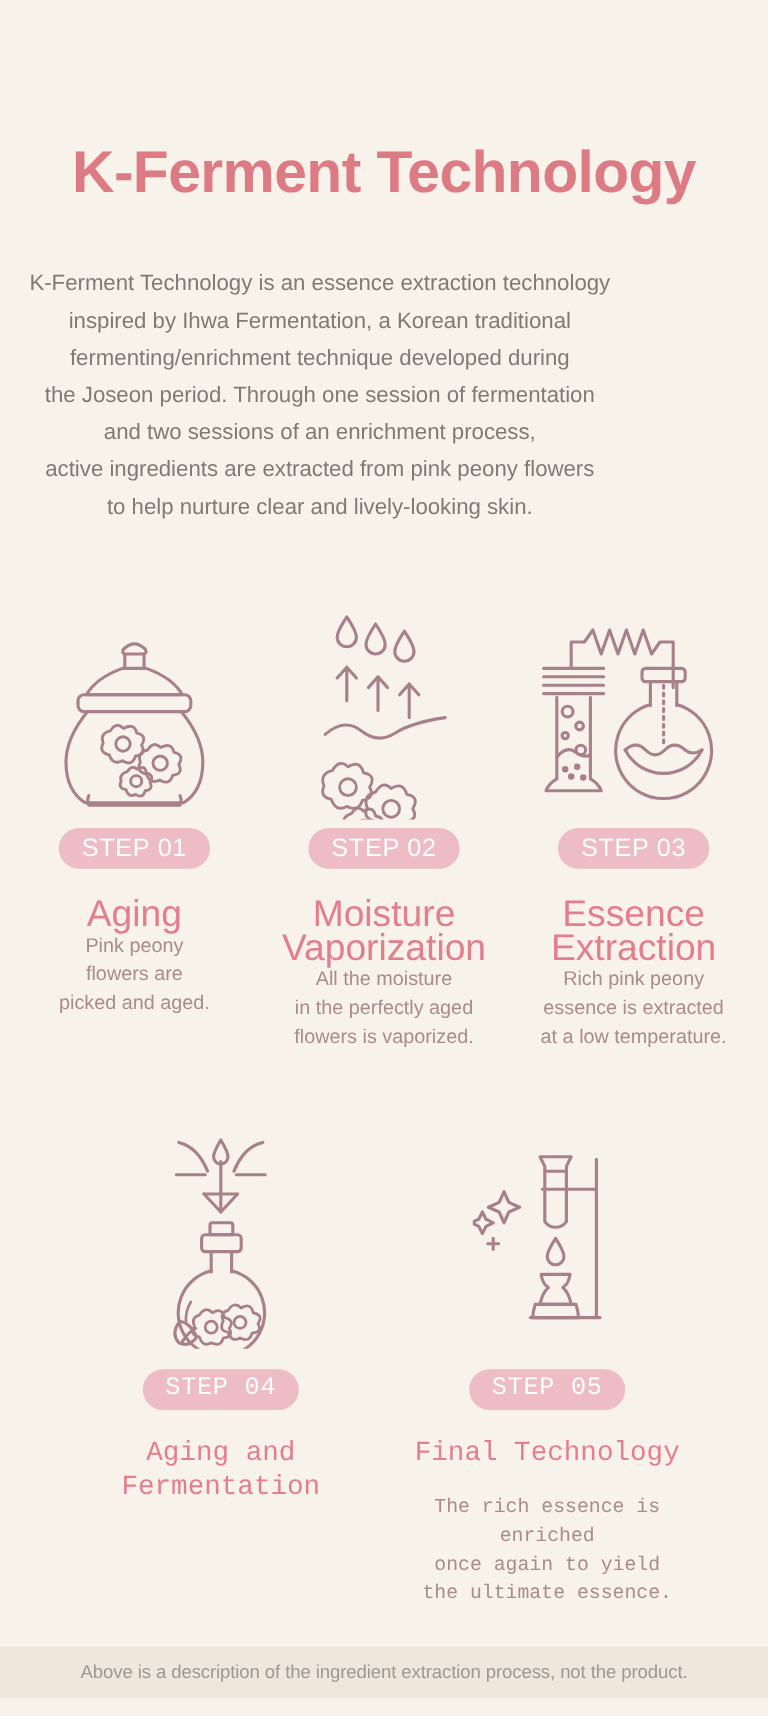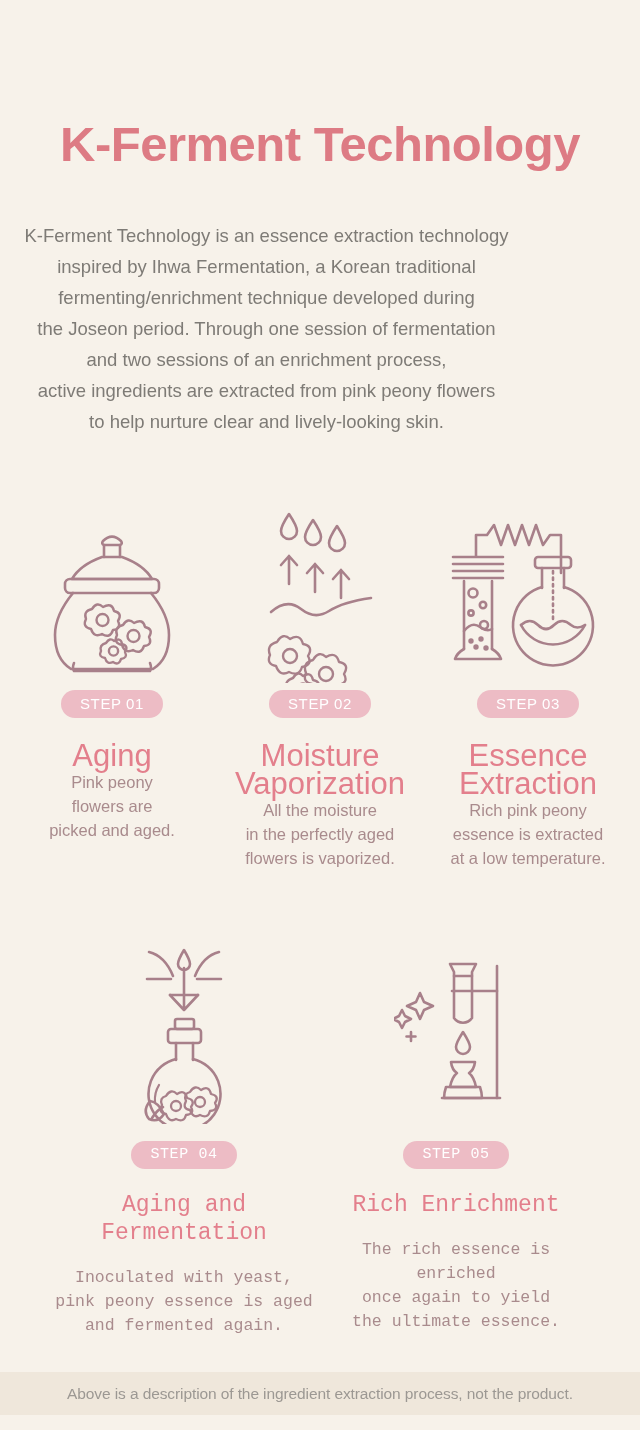--- a/index.html
+++ b/index.html
@@ -68,21 +68,21 @@
     display: flex;
     align-items: center;
     justify-content: center;
   }
   .row-bottom .icon-box { height: 200px; }
 
   .badge {
     display: inline-block;
     background: #EDBCC5;
     color: #FFFFFF;
-    font-size: 15px;
+    font-size: 21px;
     letter-spacing: 0.6px;
     padding: 6px 19px 7px;
     border-radius: 18px;
     line-height: 1;
     white-space: nowrap;
     text-align: right;
   }
 
   .step-title {
     margin-top: 24px;
@@ -281,23 +281,20 @@
           <g stroke-width="2.3">
             <path d="M34 150 q5 -8 11 -2 q8 -5 10 4 q9 2 4 9 q4 7 -5 8 q-2 8 -10 4 q-7 4 -10 -5 q-8 -1 -4 -9 q-3 -7 4 -9 Z"></path>
             <circle cx="44" cy="160" r="5"></circle>
             <path d="M58 146 q5 -8 11 -2 q8 -5 10 4 q9 2 4 9 q4 7 -5 8 q-2 8 -10 4 q-7 4 -10 -5 q-8 -1 -4 -9 q-3 -7 4 -9 Z"></path>
             <circle cx="68" cy="156" r="5"></circle>
           </g>
         </svg>
       </div>
       <span class="badge">STEP 04</span>
       <div class="step-title">Aging and Fermentation</div>
-      <div class="step-desc">Inoculated with yeast,
-pink peony essence is aged
-and fermented again.</div>
     </div>
 
     <div class="step">
       <div class="icon-box">
         <svg width="125" height="155" viewBox="0 0 125 155" fill="none" stroke="#A8808A" stroke-width="2.6" stroke-linecap="round" stroke-linejoin="round">
 
           <path d="M26 35 l4 9 9 4 -9 4 -4 9 -4 -9 -9 -4 9 -4 Z"></path>
           <path d="M8 52 l3 6 6 3 -6 3 -3 6 -3 -6 -6 -3 6 -3 Z"></path>
           <path d="M17 74 v9 M12.5 78.5 h9"></path>
 
@@ -312,21 +309,21 @@
           <path d="M60 18 v42 a11 11 0 0 0 18 0 V18"></path>
 
           <path d="M69 74 q7 11 7 15 a7 7 0 0 1 -14 0 q0 -4 7 -15 Z"></path>
 
           <path d="M57 104 h24 q-1 8 -6 11 q5 4 7 14 h-26 q2 -10 7 -14 q-5 -3 -6 -11 Z"></path>
 
           <path d="M52 129 h34 q2 6 2 11 H50 q0 -5 2 -11 Z"></path>
         </svg>
       </div>
       <span class="badge">STEP 05</span>
-      <div class="step-title">Rich Enrichment</div>
+      <div class="step-title">Final Technology</div>
       <div class="step-desc">The rich essence is enriched
 once again to yield
 the ultimate essence.</div>
     </div>
 
   </div>
 
   <div class="footer-band">
     <span class="footer-text">Above is a description of the ingredient extraction process, not the product.</span>
   </div>

